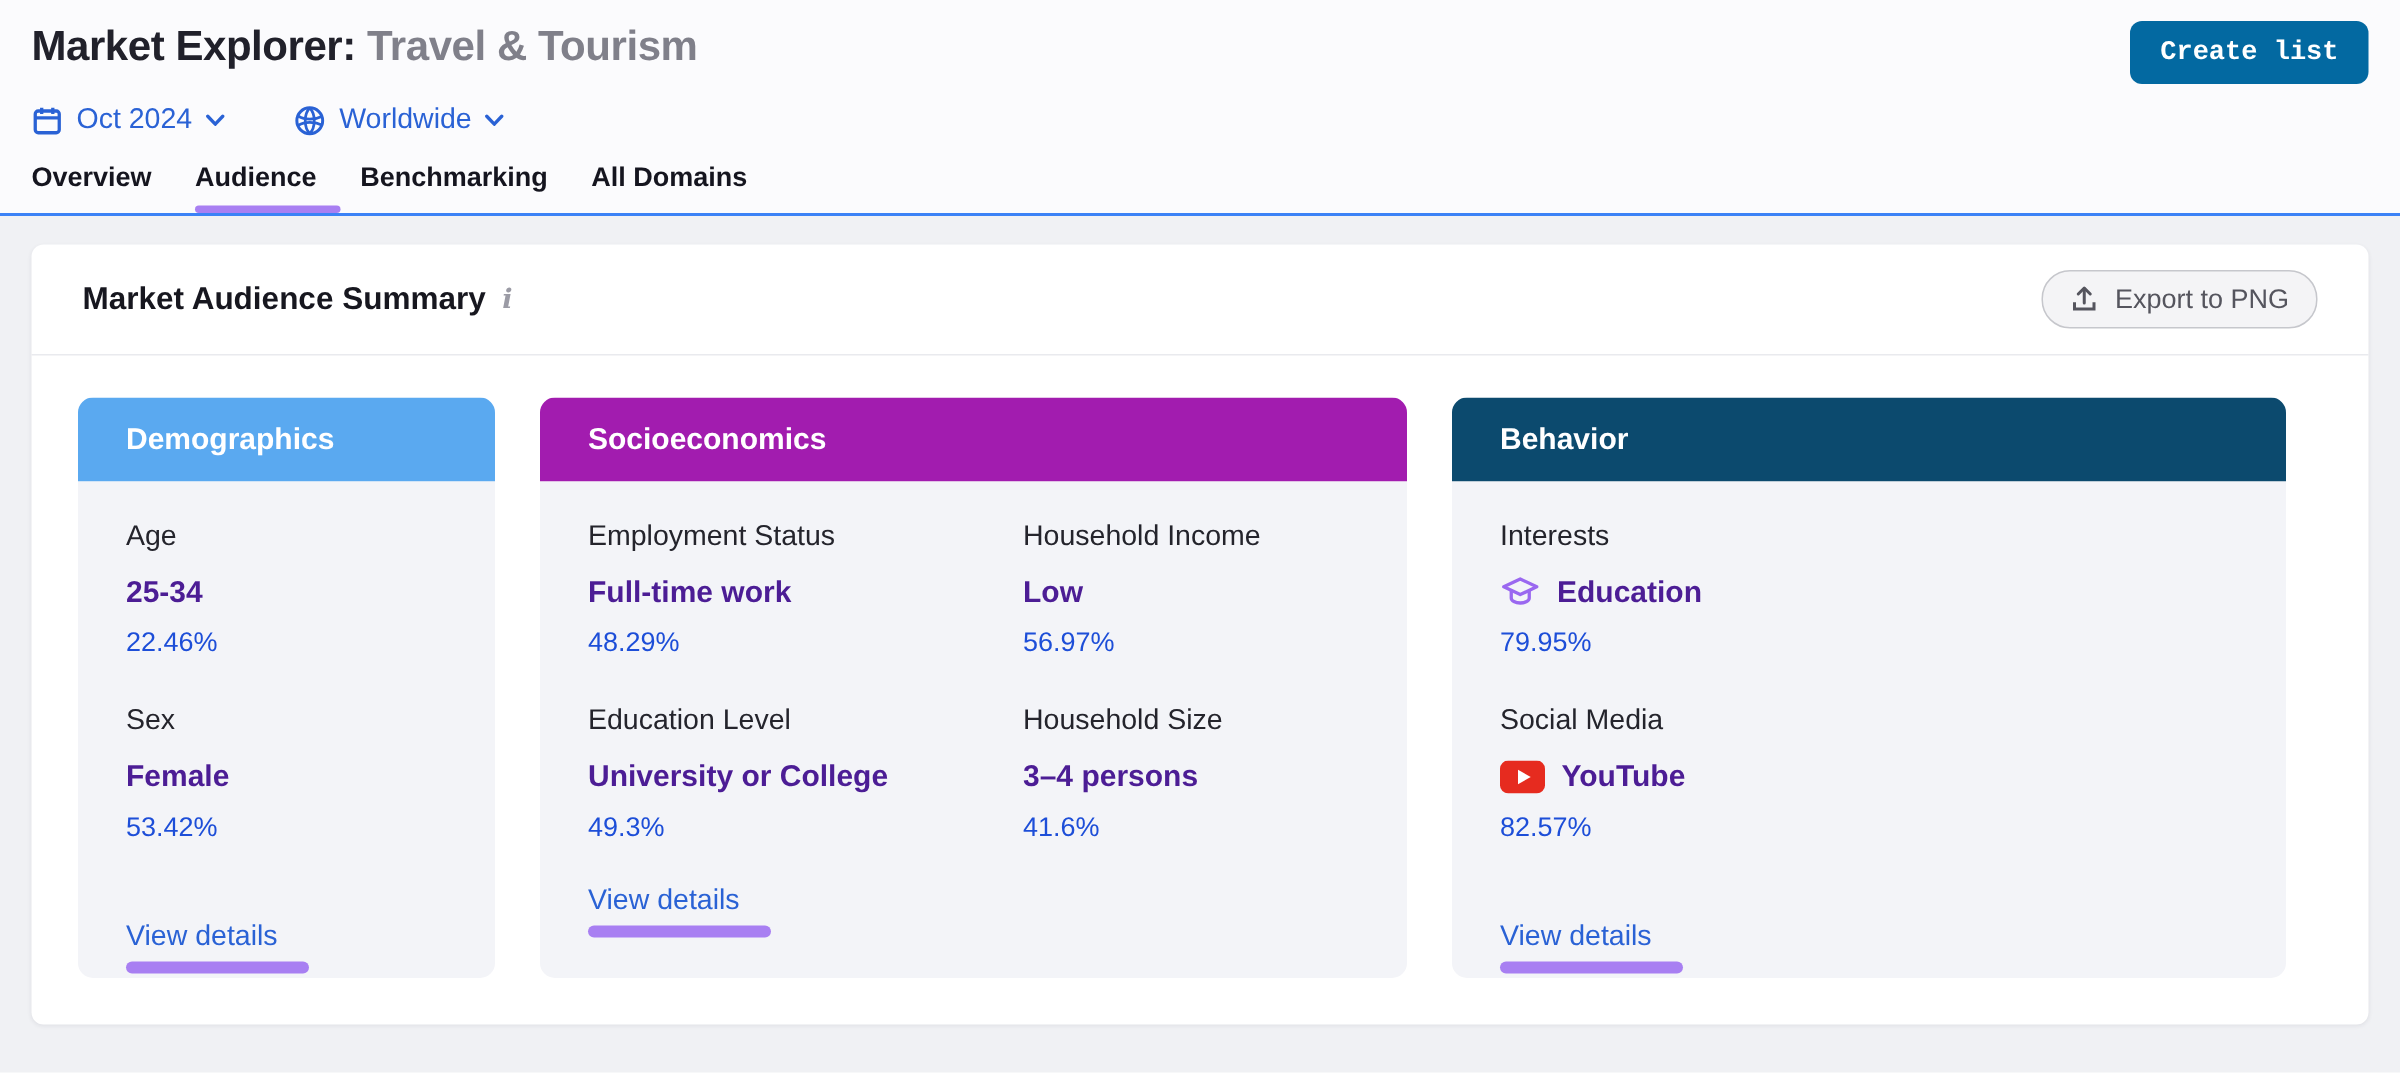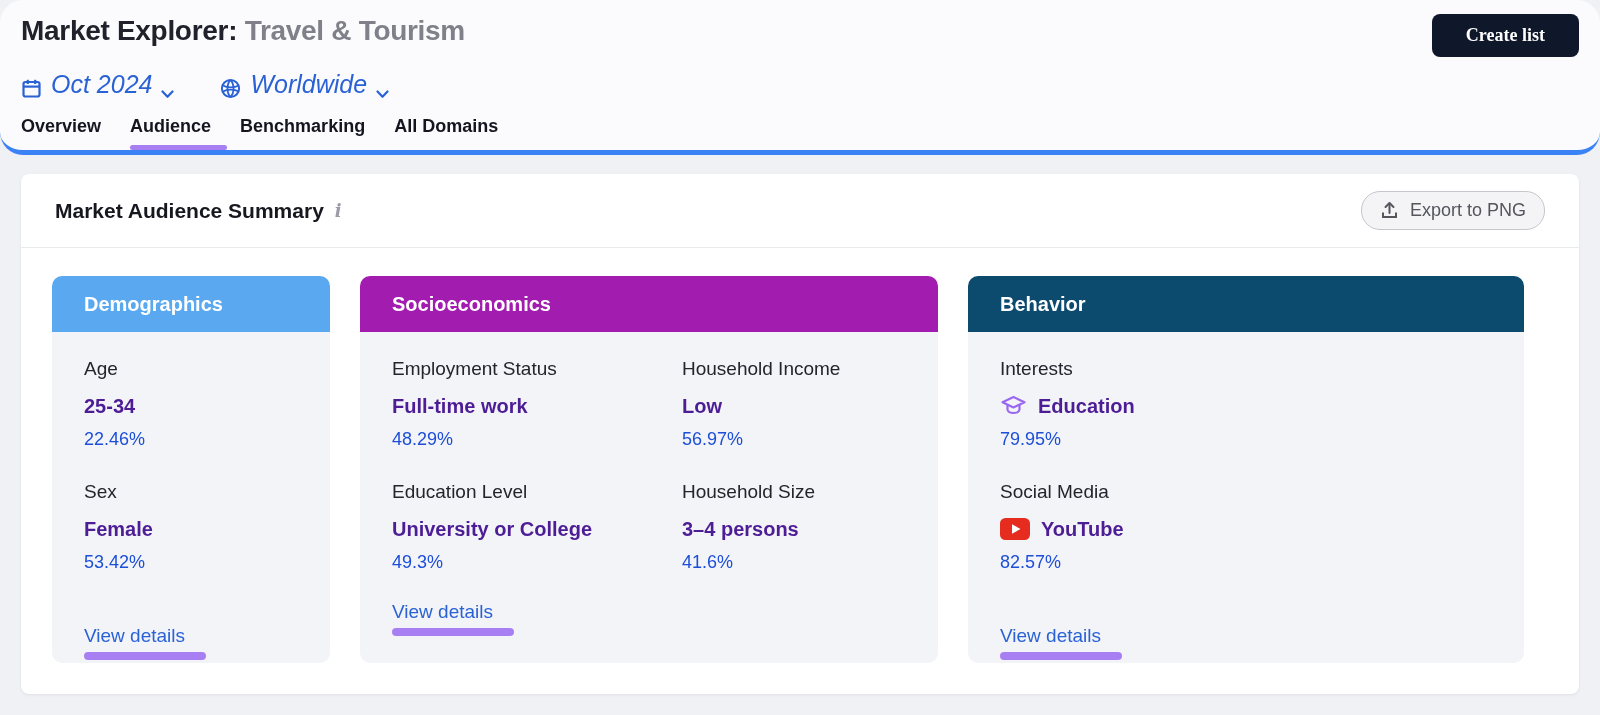--- a/index.html
+++ b/index.html
@@ -6,31 +6,31 @@
   html,body { margin:0; padding:0; }
   body {
     width:1600px; height:715px;
     background:#f0f1f4;
     font-family:"Liberation Sans", sans-serif;
     color:#17171f;
     overflow:hidden;
   }
 
   
-  .topbar { background:#fbfbfd; border-bottom:5px solid #3b82f6; padding:14px 21px 0;border-radius:23px; }
+  .topbar { background:#fbfbfd; border-bottom:2px solid #3b82f6; padding:14px 21px 0; }
   .title-row { display:flex; justify-content:space-between; align-items:flex-start; }
   .page-title { font-size:28px; font-weight:bold; color:#21212b; line-height:34px; letter-spacing:-0.3px; }
   .page-title .market { color:#80808a; }
   .create-btn {
-    background:#0f172a; color:#fff; font-size:18px; font-weight:bold;
-    border:none; border-radius:8px; padding:11px 34px; cursor:pointer;
-    font-family:Liberation Serif, serif;
+    background:#0369a1; color:#fff; font-size:18px; font-weight:bold;
+    border:none; border-radius:8px; padding:11px 20px; cursor:pointer;
+    font-family:Liberation Mono, monospace;
   }
   .filters { display:flex; gap:46px; margin-top:13px; align-items:center; }
-  .filter { display:flex; align-items:flex-end; gap:9px; color:#2a62d5; font-size:25px; cursor:pointer;font-style:italic; }
+  .filter { display:flex; align-items:center; gap:9px; color:#2a62d5; font-size:19px; cursor:pointer; }
   .filter svg { display:block; }
   .tabs { display:flex; gap:29px; margin-top:17px; }
   .tab { font-size:18px; font-weight:600; color:#15151f; padding-bottom:13px; position:relative; cursor:pointer; }
   .tab.active::after {
     content:""; position:absolute; left:0; right:-16px; bottom:0; height:5px;
     background:#a87ff2; border-radius:3px;
   }
 
   
   .main-card {

